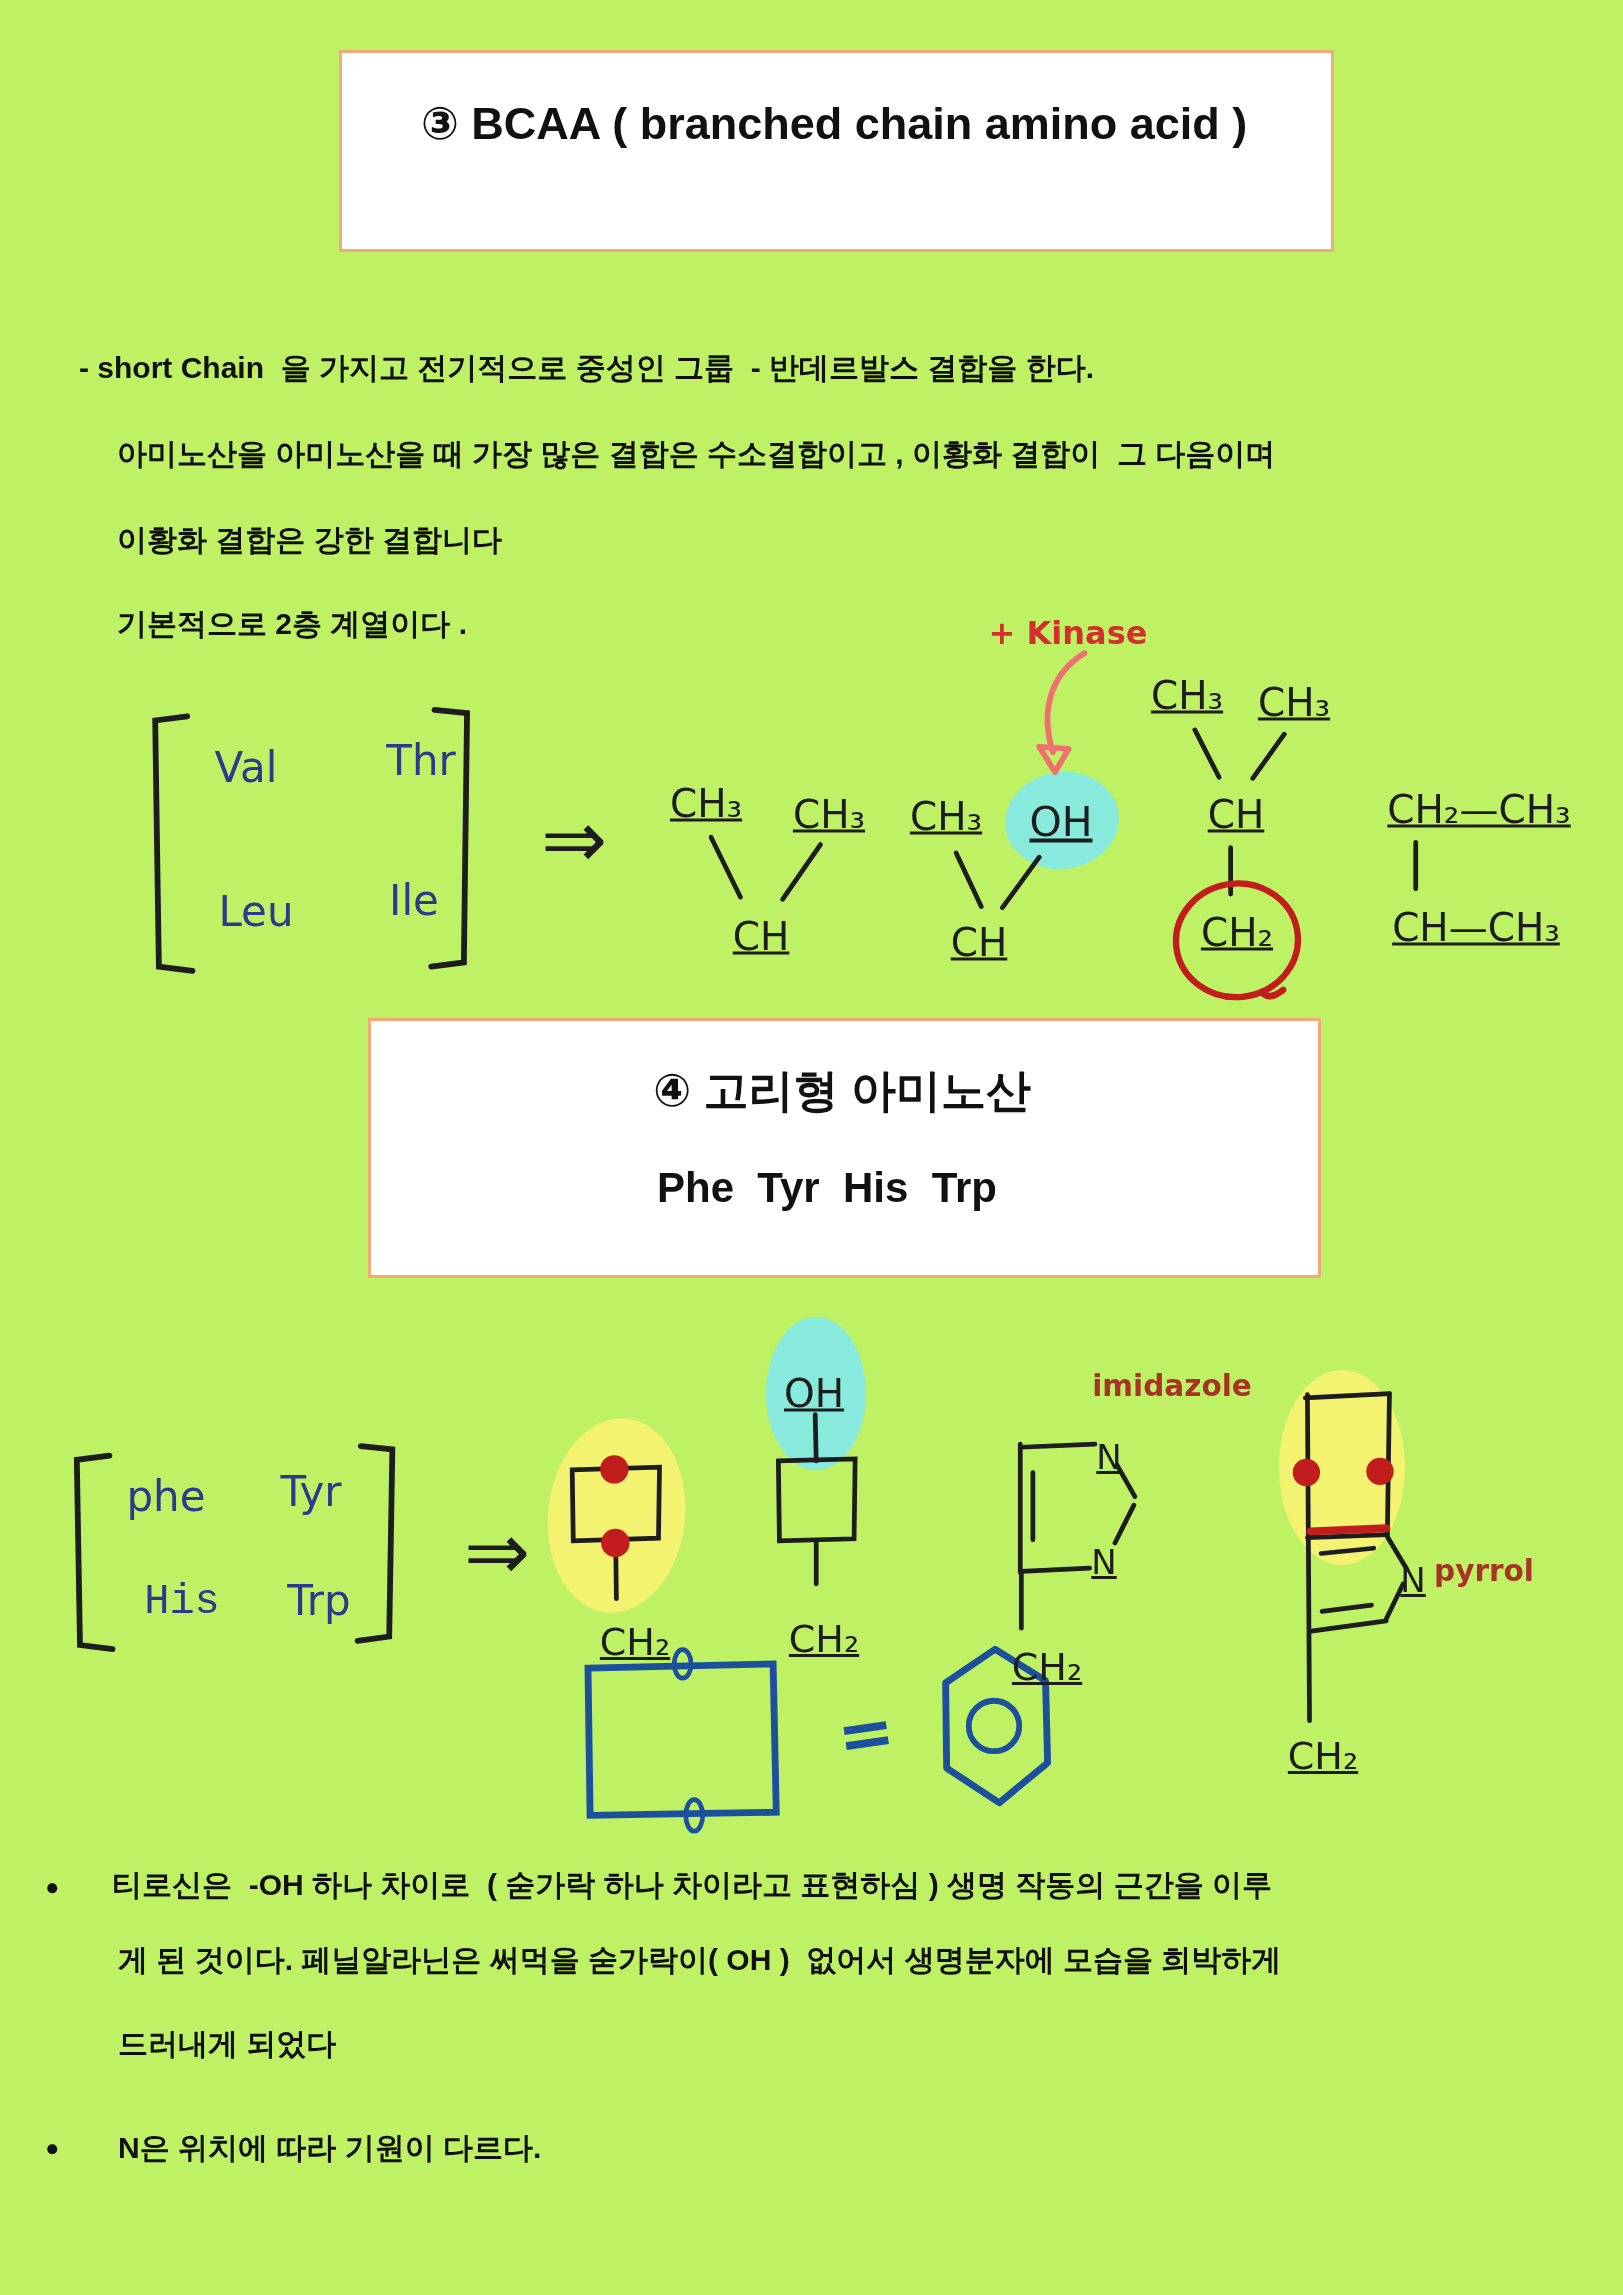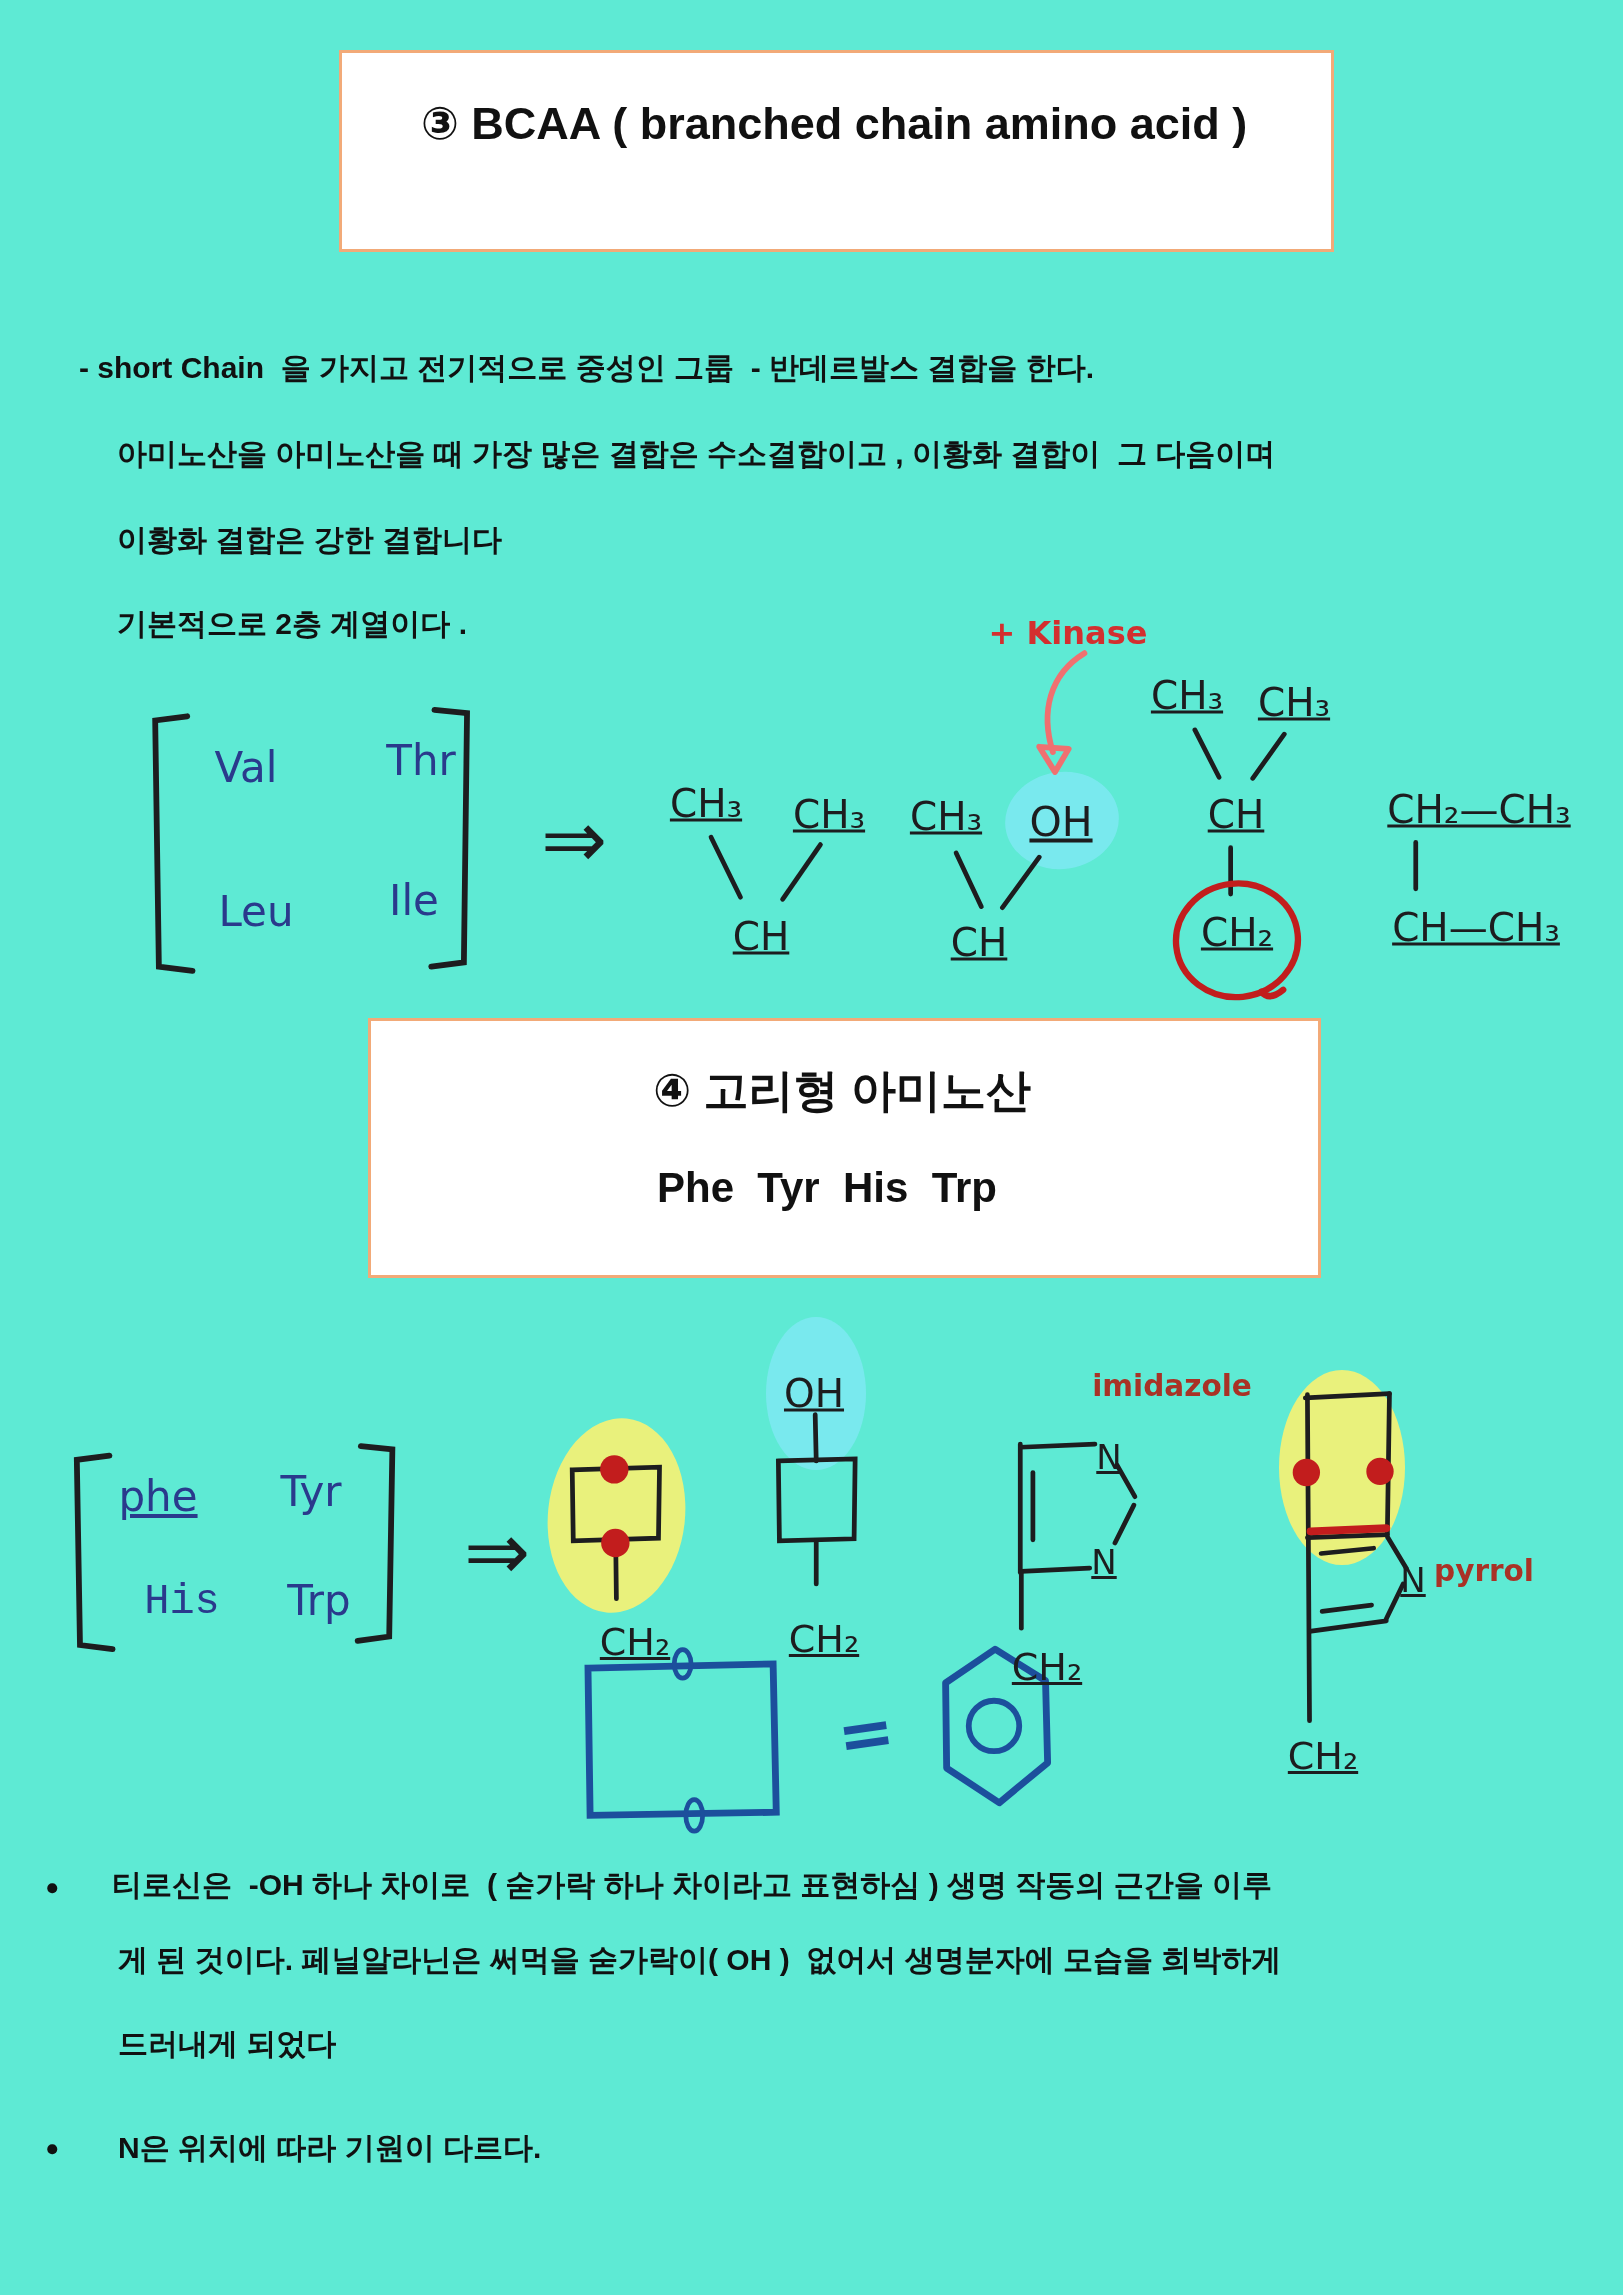--- a/index.html
+++ b/index.html
@@ -1,16 +1,16 @@
 <!DOCTYPE html>
 <html style="font-size:8.4px"><head>
 <meta charset="utf-8">
 <style>
   html,body{margin:0;padding:0;background:#ffffff;}
-  .page{position:relative;width:1623px;height:2295px;background:#5eead4;overflow:hidden;
+  .page{position:relative;width:1623px;height:2295px;background:#bef264;overflow:hidden;
         font-family:"Liberation Sans","DejaVu Sans",sans-serif;color:#1d1d1f;}
   .t{position:absolute;white-space:pre;line-height:1;}
   .c{transform:translate(-50%,-50%);}
   .l{transform:translate(0,-50%);}
   .printed{font-weight:bold;color:#111;}
   .hand{font-family:"DejaVu Sans",sans-serif;}
   .blue-ink{color:#2a3a8c;}
   .chem{font-family:"DejaVu Sans",sans-serif;color:#1d1d1f;text-decoration:underline;}
   .redlabel{font-family:"DejaVu Sans",sans-serif;color:#a93226;font-weight:bold;}
   .box{position:absolute;border:3.7px solid #f2aa78;background:#ffffff;}
@@ -150,21 +150,21 @@
   <div class="t c z4 chem" style="left:1236px;top:814px;font-size:39px;">CH</div>
   <div class="t c z4 chem" style="left:1237px;top:932px;font-size:39px;">CH₂</div>
 
   <div class="t c z4 chem" style="left:1479px;top:809px;font-size:39px;">CH₂—CH₃</div>
   <div class="t c z4 chem" style="left:1476px;top:927px;font-size:39px;">CH—CH₃</div>
 
   <div class="box z2" style="left:368px;top:1018px;width:947px;height:254px;"></div>
   <div class="t c z4 printed" style="left:842px;top:1090px;font-size:45px;">④ 고리형 아미노산</div>
   <div class="t c z4 printed" style="left:827px;top:1188px;font-size:42px;">Phe  Tyr  His  Trp</div>
 
-  <div class="t c z4 hand blue-ink" style="left:158px;top:1497px;font-size:42px;text-decoration:underline;">phe</div>
+  <div class="t c z4 hand blue-ink" style="left:166px;top:1497px;font-size:42px;">phe</div>
   <div class="t c z4 hand blue-ink" style="left:311px;top:1492px;font-size:42px;">Tyr</div>
   <div class="t c z4 hand blue-ink" style="left:182px;top:1602px;font-size:42px;font-family:Liberation Mono, monospace;">His</div>
   <div class="t c z4 hand blue-ink" style="left:319px;top:1601px;font-size:42px;">Trp</div>
 
   <div class="t c z4 hand" style="left:497px;top:1552px;font-size:79px;">⇒</div>
 
   <div class="t c z4 chem" style="left:635px;top:1642px;font-size:38px;">CH₂</div>
   <div class="t c z4 chem" style="left:814px;top:1393px;font-size:39px;">OH</div>
   <div class="t c z4 chem" style="left:824px;top:1639px;font-size:38px;">CH₂</div>
   <div class="t c z4 redlabel" style="left:1172px;top:1387px;font-size:29.5px;">imidazole</div>

